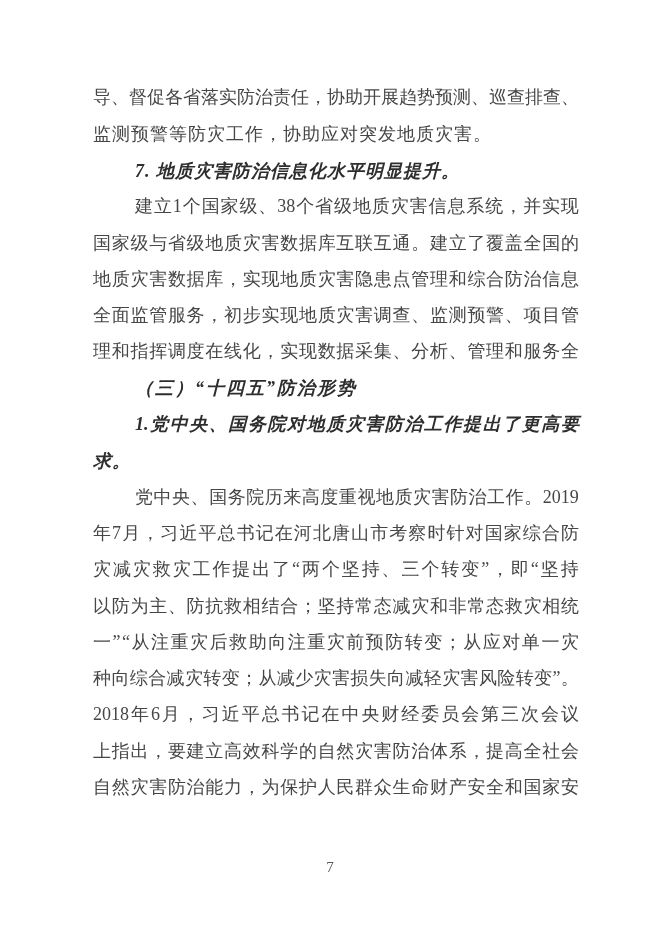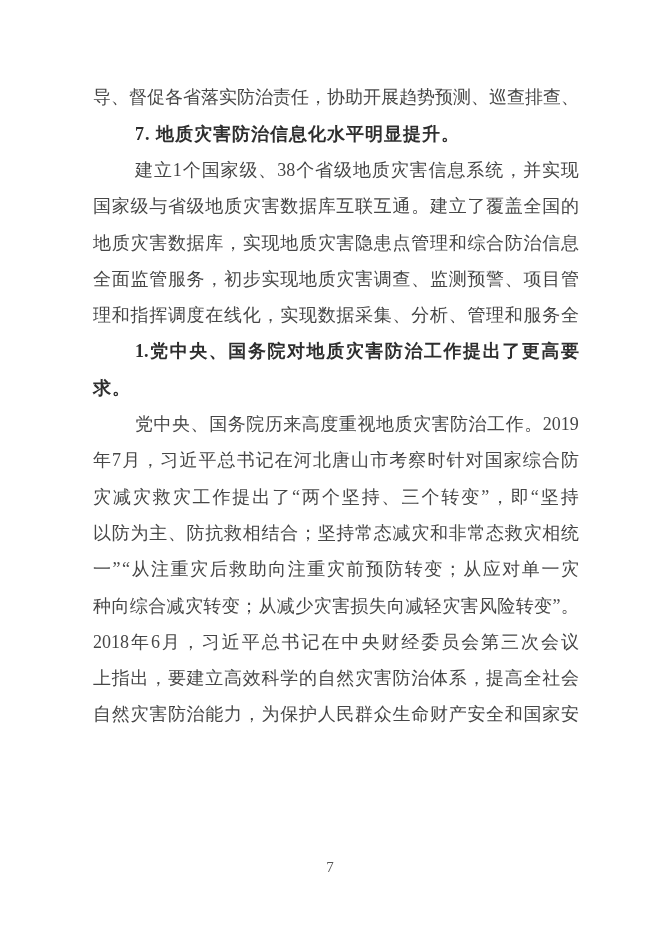--- a/index.html
+++ b/index.html
@@ -28,21 +28,21 @@
   }
   .line.justify {
     display: flex;
     justify-content: space-between;
     align-items: center;
     letter-spacing: 0;
     white-space: normal;
   }
   .line.justify span { line-height: 1.2; white-space: pre; }
   .line.indent { padding-left: 42px; }
-  .line.bold { font-weight: 700; color: #2e2e2e; }
+  .line.bold { font-weight: 700; color: #2e2e2e; font-style: italic; }
   .line.kai  { font-weight: 700; font-style: italic; color: #2e2e2e; letter-spacing: 2px; }
   .page-number {
     position: absolute;
     left: 0;
     top: 856px;
     width: 100%;
     text-align: center;
     font-size: 15px;
     line-height: 22px;
     color: #555555;
@@ -76,20 +76,21 @@
         <span>势</span>
         <span>预</span>
         <span>测</span>
         <span>、</span>
         <span>巡</span>
         <span>查</span>
         <span>排</span>
         <span>查</span>
         <span>、</span>
       </div>
+      <div class="line body">监测预警等防灾工作，协助应对突发地质灾害。</div>
       <div class="line bold indent">7. 地质灾害防治信息化水平明显提升。</div>
       <div class="line body indent justify">
         <span>建</span>
         <span>立</span>
         <span>1</span>
         <span>个</span>
         <span>国</span>
         <span>家</span>
         <span>级</span>
         <span>、</span>
@@ -215,20 +216,21 @@
         <span>分</span>
         <span>析</span>
         <span>、</span>
         <span>管</span>
         <span>理</span>
         <span>和</span>
         <span>服</span>
         <span>务</span>
         <span>全</span>
       </div>
+      <div class="line kai indent">（三）“十四五”防治形势</div>
       <div class="line bold indent justify">
         <span>1.</span>
         <span>党</span>
         <span>中</span>
         <span>央</span>
         <span>、</span>
         <span>国</span>
         <span>务</span>
         <span>院</span>
         <span>对</span>

